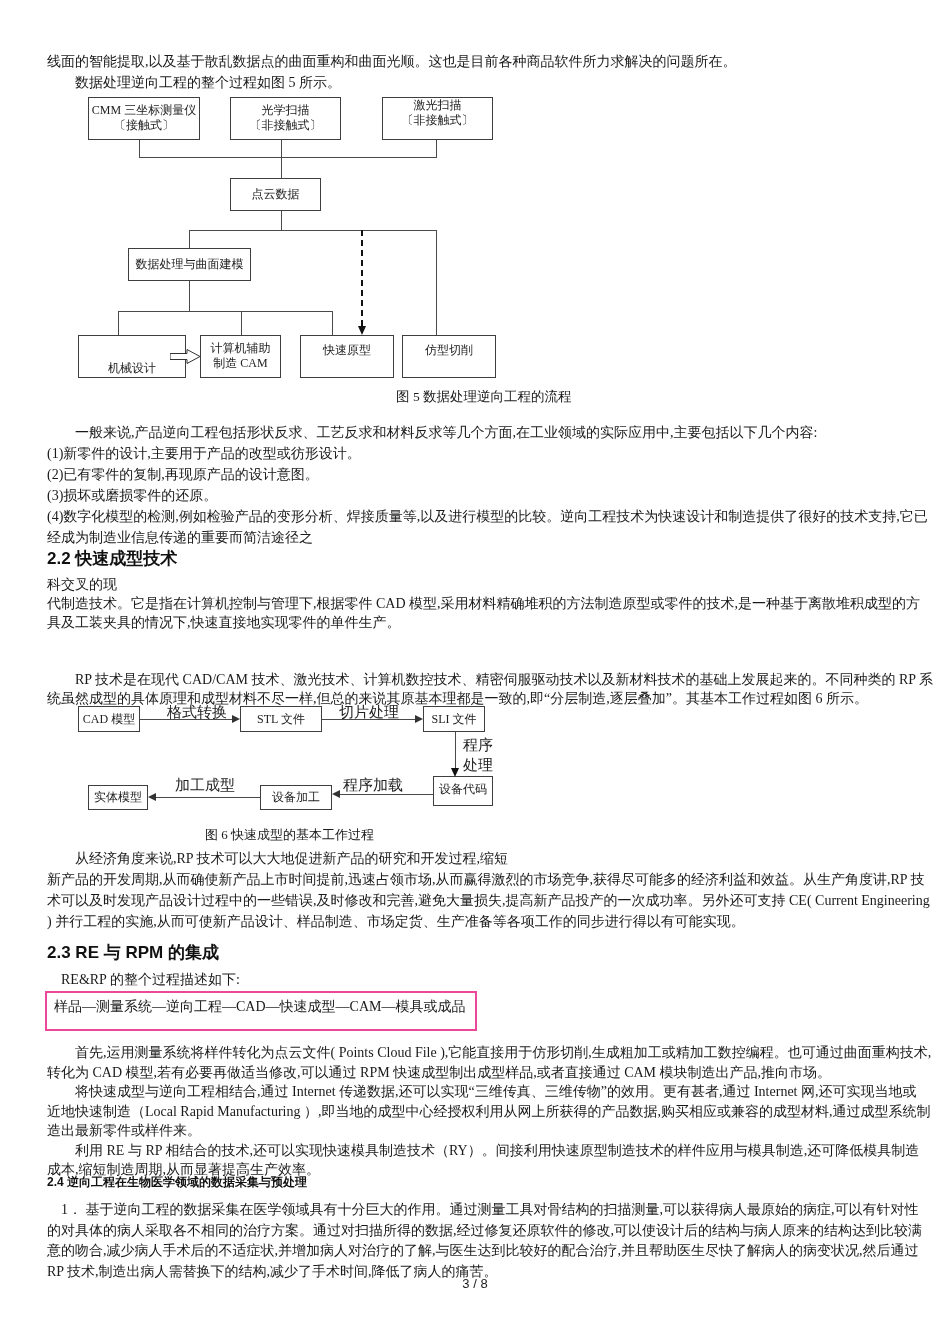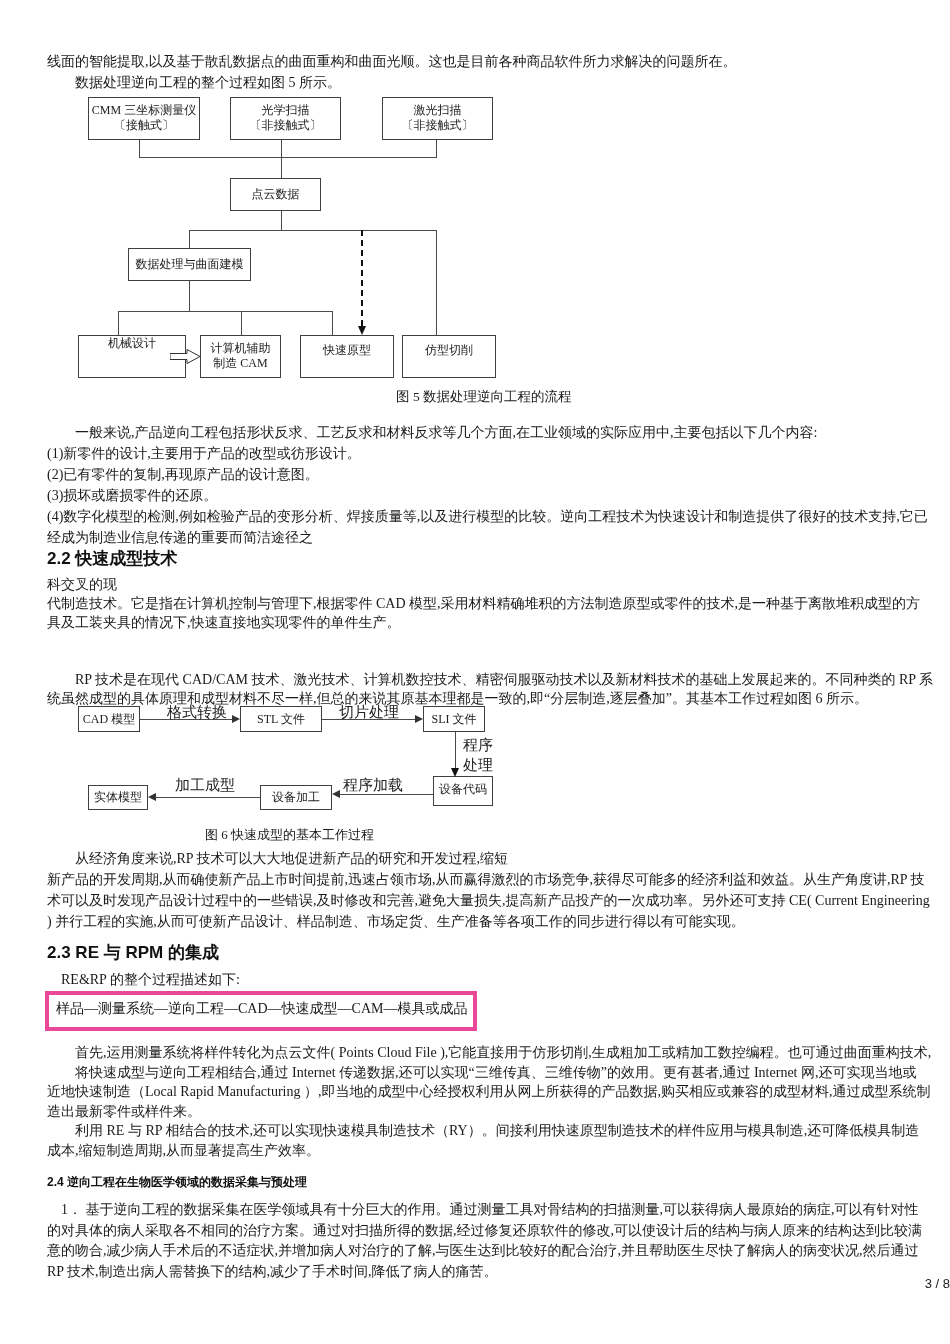--- a/index.html
+++ b/index.html
@@ -20,23 +20,23 @@
   .hline{position:absolute;height:0;border-top:1px solid #4a4a4a;}
   .vdash{position:absolute;width:0;border-left:2px dashed #111;}
   .ah-down{position:absolute;width:0;height:0;border-left:4px solid transparent;
            border-right:4px solid transparent;border-top:9px solid #111;}
   .ah-right{position:absolute;width:0;height:0;border-top:4px solid transparent;
             border-bottom:4px solid transparent;border-left:8px solid #333;}
   .ah-left{position:absolute;width:0;height:0;border-top:4px solid transparent;
            border-bottom:4px solid transparent;border-right:8px solid #333;}
   .flabel{position:absolute;font-size:15px;white-space:nowrap;color:#222;}
   .fcap{position:absolute;font-size:13.5px;white-space:nowrap;color:#1a1a1a;}
-  .procbox{position:absolute;box-sizing:border-box;border:4px solid #ec4899;background:#fff;
+  .procbox{position:absolute;box-sizing:border-box;border:2px solid #ec4899;background:#fff;
            font-size:14px;padding:5px 7px;white-space:nowrap;}
-  .footer{position:absolute;left:0;width:950px;text-align:right;font-size:13px;
+  .footer{position:absolute;left:0;width:950px;text-align:center;font-size:13px;
           font-family:"Liberation Sans","DejaVu Sans",sans-serif;color:#222;}
   svg{position:absolute;}
 </style>
 </head>
 <body>
 
 <div class="page">
 
   <div class="tl-block" style="top:51px;line-height:21px">
       <div class="tline">线面的智能提取,以及基于散乱数据点的曲面重构和曲面光顺。这也是目前各种商品软件所力求解决的问题所在。</div>
@@ -46,34 +46,34 @@
   <div class="fig" style="left:0;top:95px;width:950px;height:315px">
 
     <div class="fbox" style="left:88px;top:2px;width:112px;height:43px;padding-top:5px">
       <div class="bl">CMM 三坐标测量仪</div>
       <div class="bl">〔接触式〕</div>
     </div>
     <div class="fbox" style="left:230px;top:2px;width:111px;height:43px;padding-top:5px">
       <div class="bl">光学扫描</div>
       <div class="bl">〔非接触式〕</div>
     </div>
-    <div class="fbox" style="left:382px;top:2px;width:111px;height:43px;padding-top:5px">
+    <div class="fbox" style="left:382px;top:2px;width:111px;height:43px;">
       <div class="bl">激光扫描</div>
       <div class="bl">〔非接触式〕</div>
     </div>
 
     <div class="fbox" style="left:230px;top:83px;width:91px;height:33px;padding-top:8px">
       <div class="bl">点云数据</div>
     </div>
 
     <div class="fbox" style="left:128px;top:153px;width:123px;height:33px;padding-top:8px">
       <div class="bl">数据处理与曲面建模</div>
     </div>
 
-    <div class="fbox" style="left:78px;top:240px;width:108px;height:43px;padding-top:0">
+    <div class="fbox" style="left:78px;top:240px;width:108px;height:43px;padding-top:25px">
       <div class="bl">机械设计</div>
     </div>
     <div class="fbox" style="left:200px;top:240px;width:81px;height:43px;padding-top:5px">
       <div class="bl">计算机辅助</div>
       <div class="bl">制造 CAM</div>
     </div>
     <div class="fbox" style="left:300px;top:240px;width:94px;height:43px;padding-top:7px">
       <div class="bl">快速原型</div>
     </div>
     <div class="fbox" style="left:402px;top:240px;width:94px;height:43px;padding-top:7px">
@@ -160,20 +160,21 @@
       <div class="tline">新产品的开发周期,从而确使新产品上市时间提前,迅速占领市场,从而赢得激烈的市场竞争,获得尽可能多的经济利益和效益。从生产角度讲,RP 技</div>
       <div class="tline">术可以及时发现产品设计过程中的一些错误,及时修改和完善,避免大量损失,提高新产品投产的一次成功率。另外还可支持 CE( Current Engineering</div>
       <div class="tline">) 并行工程的实施,从而可使新产品设计、样品制造、市场定货、生产准备等各项工作的同步进行得以有可能实现。</div>
     </div>
 
   <div class="hd" style="top:941px;font-size:17px">2.3 RE 与 RPM 的集成</div>
   <div class="tl-block" style="top:969px;line-height:21px">　RE&amp;RP 的整个过程描述如下:</div>
   <div class="procbox" style="left:45px;top:991px;width:432px;height:40px">样品—测量系统—逆向工程—CAD—快速成型—CAM—模具或成品</div>
   <div class="tl-block" style="top:1043px;line-height:19.5px">
       <div class="tline">　　首先,运用测量系统将样件转化为点云文件( Points Cloud File ),它能直接用于仿形切削,生成粗加工或精加工数控编程。也可通过曲面重构技术,</div>
+      <div class="tline">转化为 CAD 模型,若有必要再做适当修改,可以通过 RPM 快速成型制出成型样品,或者直接通过 CAM 模块制造出产品,推向市场。</div>
       <div class="tline">　　将快速成型与逆向工程相结合,通过 Internet 传递数据,还可以实现“三维传真、三维传物”的效用。更有甚者,通过 Internet 网,还可实现当地或</div>
       <div class="tline">近地快速制造（Local Rapid Manufacturing ）,即当地的成型中心经授权利用从网上所获得的产品数据,购买相应或兼容的成型材料,通过成型系统制</div>
       <div class="tline">造出最新零件或样件来。</div>
       <div class="tline">　　利用 RE 与 RP 相结合的技术,还可以实现快速模具制造技术（RY）。间接利用快速原型制造技术的样件应用与模具制造,还可降低模具制造</div>
       <div class="tline">成本,缩短制造周期,从而显著提高生产效率。</div>
     </div>
 
   <div class="hd" style="top:1174px;font-size:12px">2.4 逆向工程在生物医学领域的数据采集与预处理</div>
   <div class="tl-block" style="top:1200px;line-height:20.5px">
       <div class="tline">　1． 基于逆向工程的数据采集在医学领域具有十分巨大的作用。通过测量工具对骨结构的扫描测量,可以获得病人最原始的病症,可以有针对性</div>

